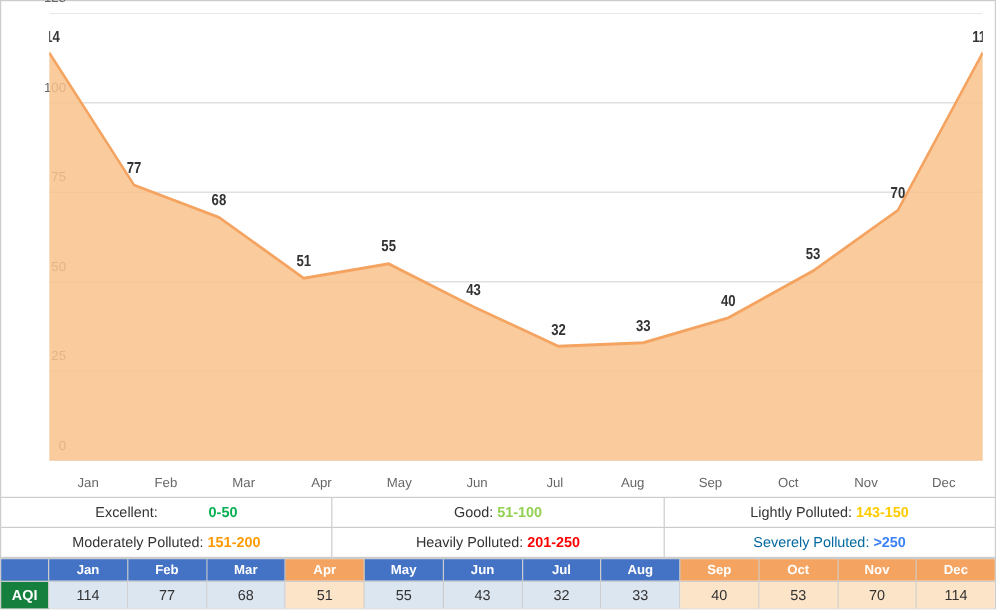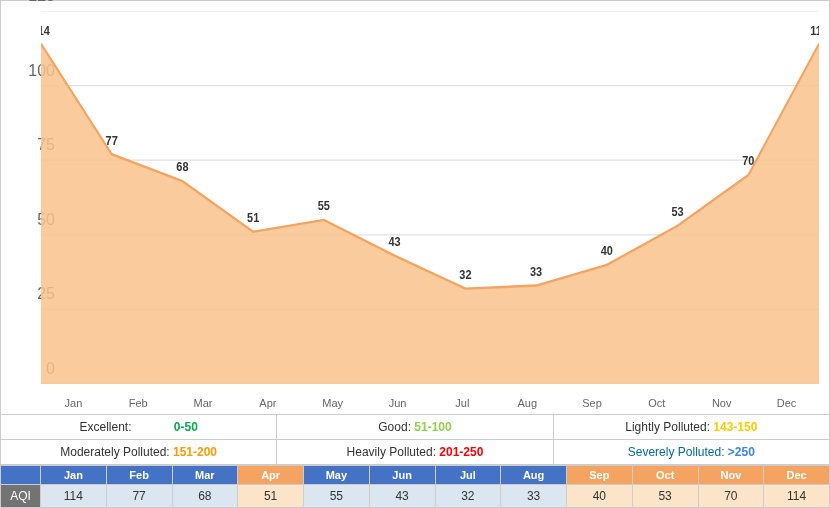--- a/index.html
+++ b/index.html
@@ -21,21 +21,21 @@
     .chart-area {
       flex: 1;
       position: relative;
       padding: 10px 10px 30px 40px;
     }
     .y-label {
       position: absolute;
       left: 0;
       width: 54px;
       text-align: right;
-      font-size: 16px;
+      font-size: 11px;
       color: #666;
       transform: translateY(-6px);
     }
     .x-labels {
       position: absolute;
       bottom: 5px;
       left: 40px;
       right: 10px;
       display: flex;
       justify-content: space-between;
@@ -96,24 +96,24 @@
       flex: 1;
       text-align: center;
       font-size: 12px;
       padding: 4px 2px;
       border-right: 1px solid #ccc;
       border-top: 1px solid #ccc;
     }
     .table-value-cell:last-child { border-right: none; }
     .aqi-label {
       width: 40px;
-      background: #737373;
+      background: #15803d;
       color: #fff;
       text-align: center;
-      font-weight: normal;
+      font-weight: bold;
       font-size: 12px;
       padding: 4px 2px;
       display: flex;
       align-items: center;
       justify-content: center;
       border-right: 1px solid #ccc;
       border-top: 1px solid #ccc;
     }
     .data-value-blue { background: #dce6f1; color: #333; }
     .data-value-orange { background: #fce4c8; color: #333; }

